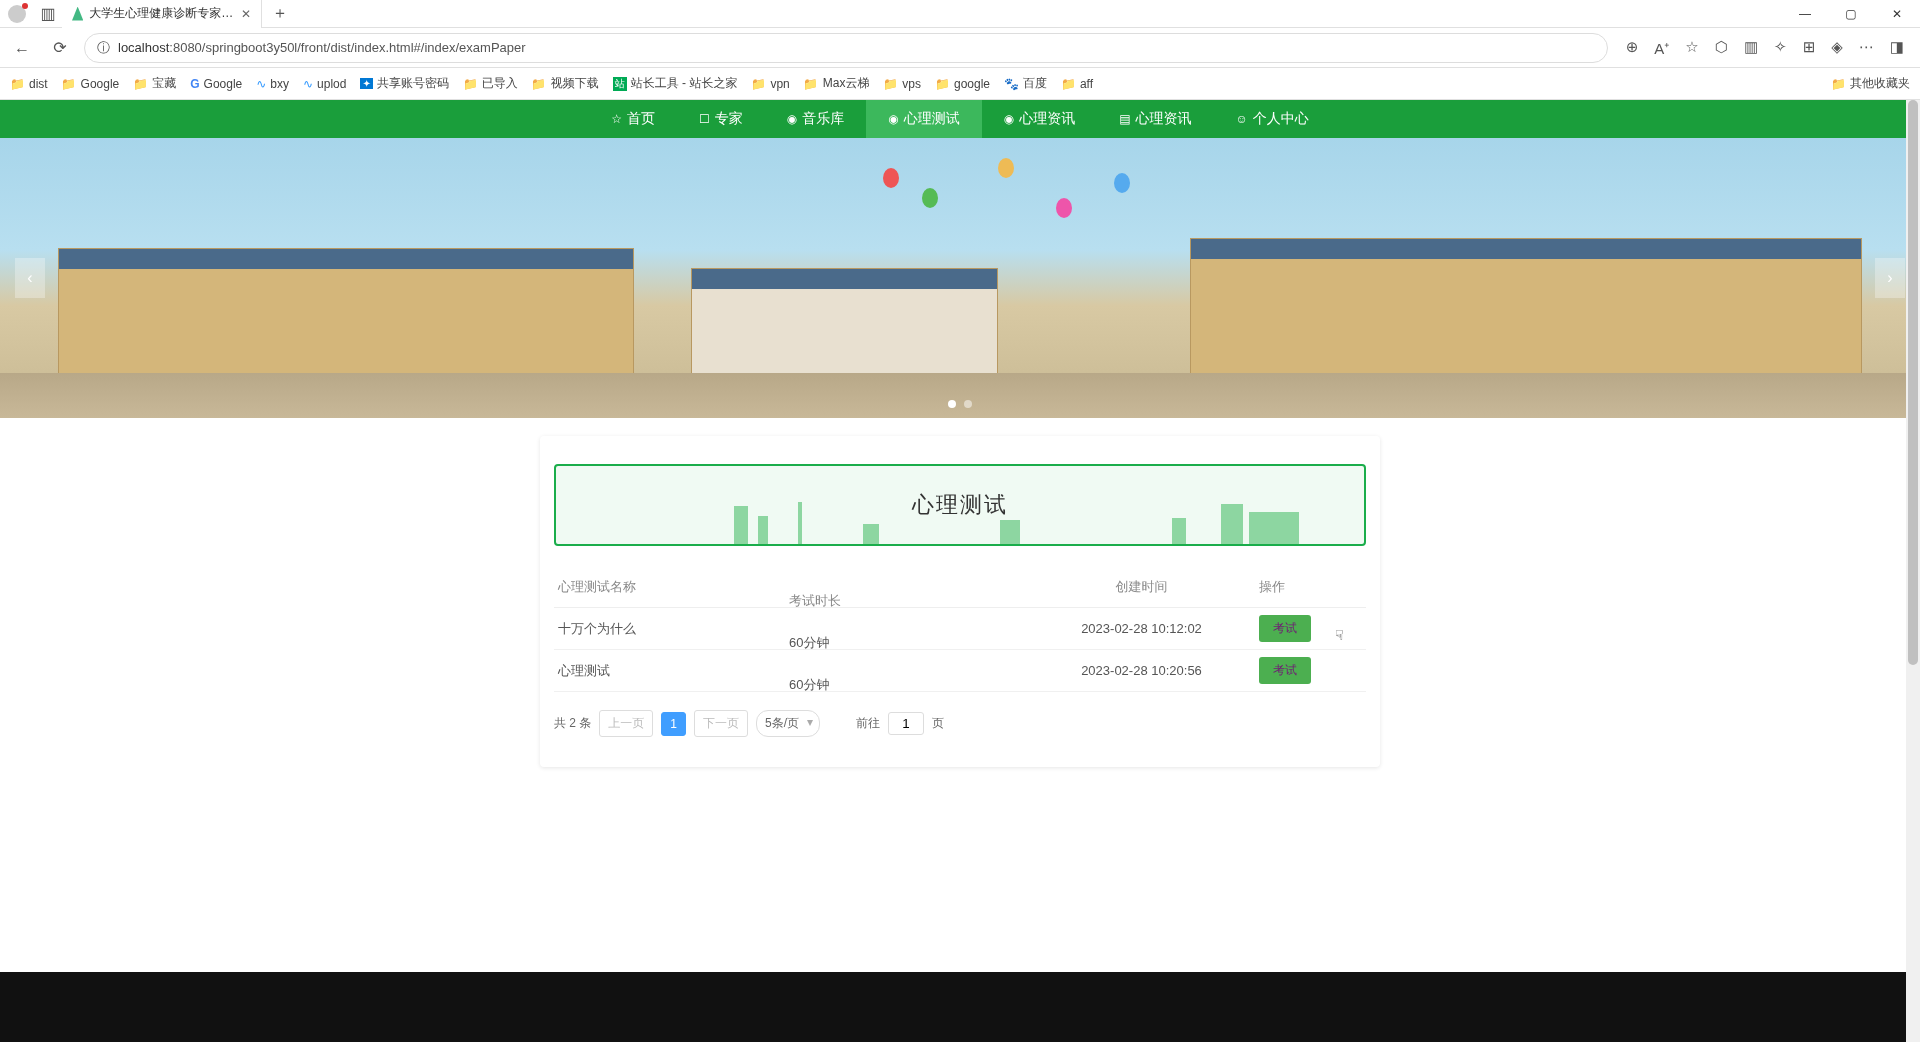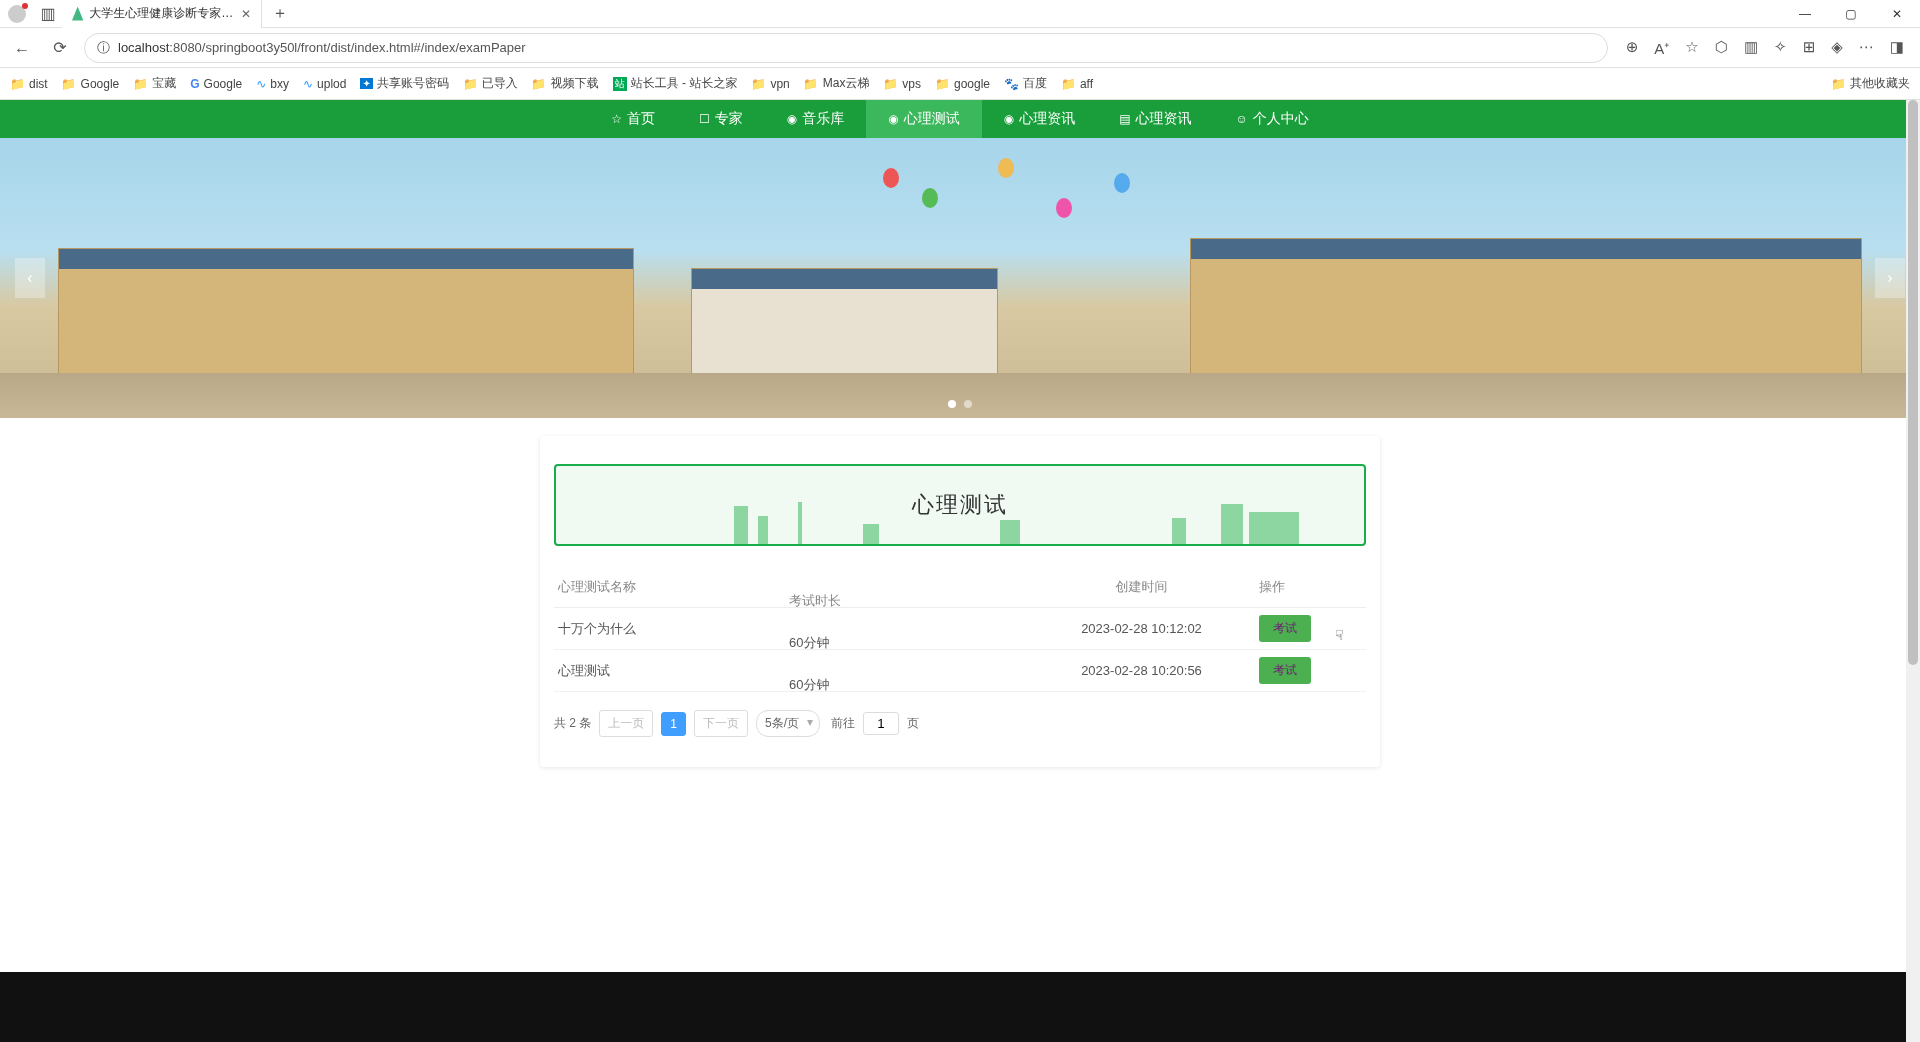--- a/index.html
+++ b/index.html
@@ -298,21 +298,21 @@
           <div class="c4" style="position:relative"><span class="btn-exam">考试</span></div>
         </div>
       </div>
 
     <div class="pager">
       <span>共 2 条</span>
       <span class="pg-btn">上一页</span>
       <span class="pg-btn num">1</span>
       <span class="pg-btn">下一页</span>
       <span class="pg-sel">5条/页</span>
-      <span style="margin-left:3px">前往</span>
+      <span style="margin-left:28px">前往</span>
       <input class="pg-input" value="1" style="">
       <span>页</span>
     </div>
   </div>
 
   <div class="footer"></div>
   <div class="vscroll">
       <div class="thumb"></div>
     </div>
 </div>

